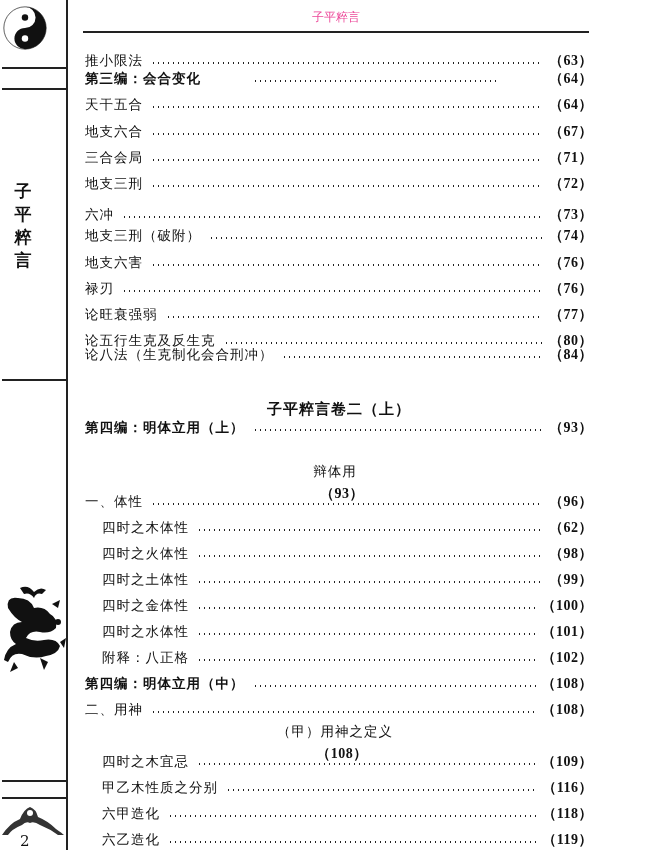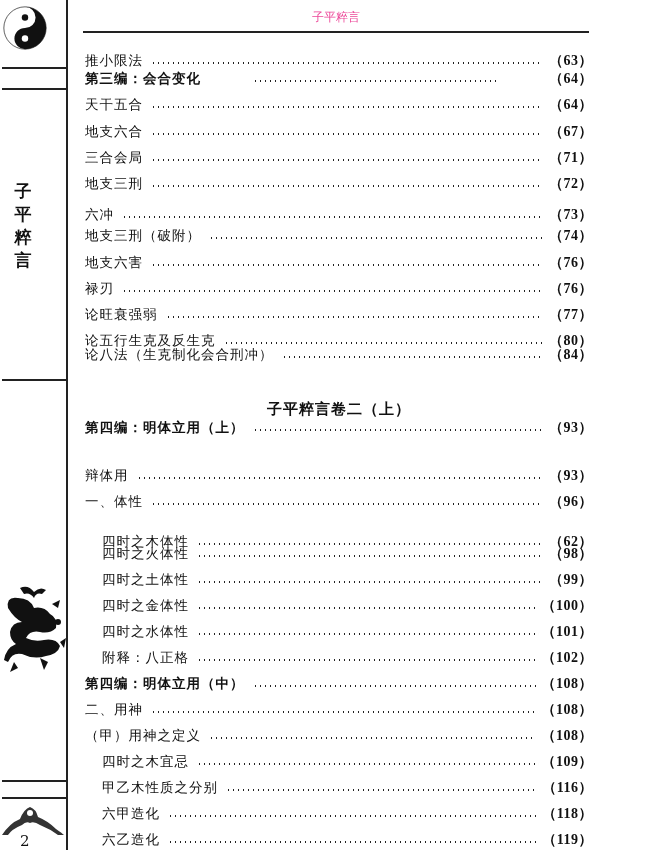--- a/index.html
+++ b/index.html
@@ -135,31 +135,31 @@
     <span class="page">（84）</span>
   </div>
 
   <div class="section-heading" style="top:360px;">子平粹言卷二（上）</div>
 
   <div class="row bold" style="top:375px;text-align:center;">
     <span class="title">第四编：明体立用（上）</span>
     <span class="dots"></span>
     <span class="page">（93）</span>
   </div>
-  <div class="row" style="top:423px;">
+  <div class="row" style="top:423px;flex-direction:column;">
     <span class="title">辩体用</span>
     <span class="dots"></span>
     <span class="page">（93）</span>
   </div>
   <div class="row" style="top:449px;">
     <span class="title">一、体性</span>
     <span class="dots"></span>
     <span class="page">（96）</span>
   </div>
-  <div class="row indent" style="top:489px;">
+  <div class="row indent" style="top:475px;">
     <span class="title">四时之木体性</span>
     <span class="dots"></span>
     <span class="page">（62）</span>
   </div>
   <div class="row indent" style="top:501px;text-align:right;">
     <span class="title">四时之火体性</span>
     <span class="dots"></span>
     <span class="page">（98）</span>
   </div>
   <div class="row indent" style="top:527px;">
@@ -185,21 +185,21 @@
   <div class="row bold" style="top:631px;">
     <span class="title">第四编：明体立用（中）</span>
     <span class="dots"></span>
     <span class="page">（108）</span>
   </div>
   <div class="row" style="top:657px;">
     <span class="title">二、用神</span>
     <span class="dots"></span>
     <span class="page">（108）</span>
   </div>
-  <div class="row" style="top:683px;">
+  <div class="row" style="top:683px;flex-direction:column;">
     <span class="title">（甲）用神之定义</span>
     <span class="dots"></span>
     <span class="page">（108）</span>
   </div>
   <div class="row indent" style="top:709px;">
     <span class="title">四时之木宜忌</span>
     <span class="dots"></span>
     <span class="page">（109）</span>
   </div>
   <div class="row indent" style="top:735px;">

